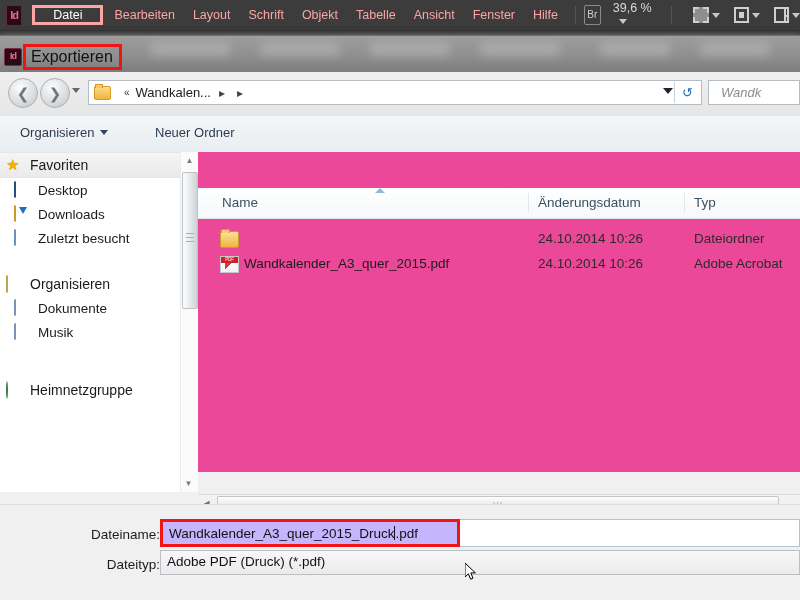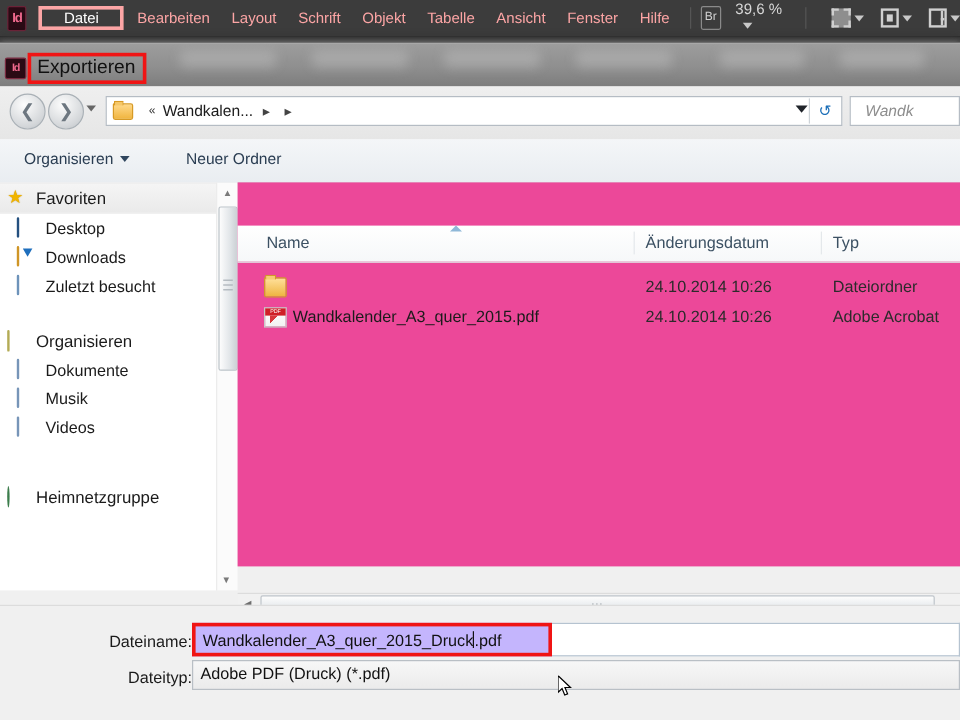--- a/index.html
+++ b/index.html
@@ -319,24 +319,20 @@
       <span>Organisieren</span>
     </div>
     <div class="side-item">
       <span class="side-ico"><span class="ico-gen"></span></span>
       <span>Dokumente</span>
     </div>
     <div class="side-item">
       <span class="side-ico"><span class="ico-gen"></span></span>
       <span>Musik</span>
     </div>
-    <div class="side-item">
-      <span class="side-ico"><span class="ico-gen"></span></span>
-      <span>Videos</span>
-    </div>
     <div style="height:34px"></div>
     <div class="side-item top">
       <span class="side-ico"><span class="ico-net"></span></span>
       <span>Heimnetzgruppe</span>
     </div>
   </div>
 
   <div id="side-scroll">
     <div class="sb-arrow">▲</div>
     <div id="side-thumb">

